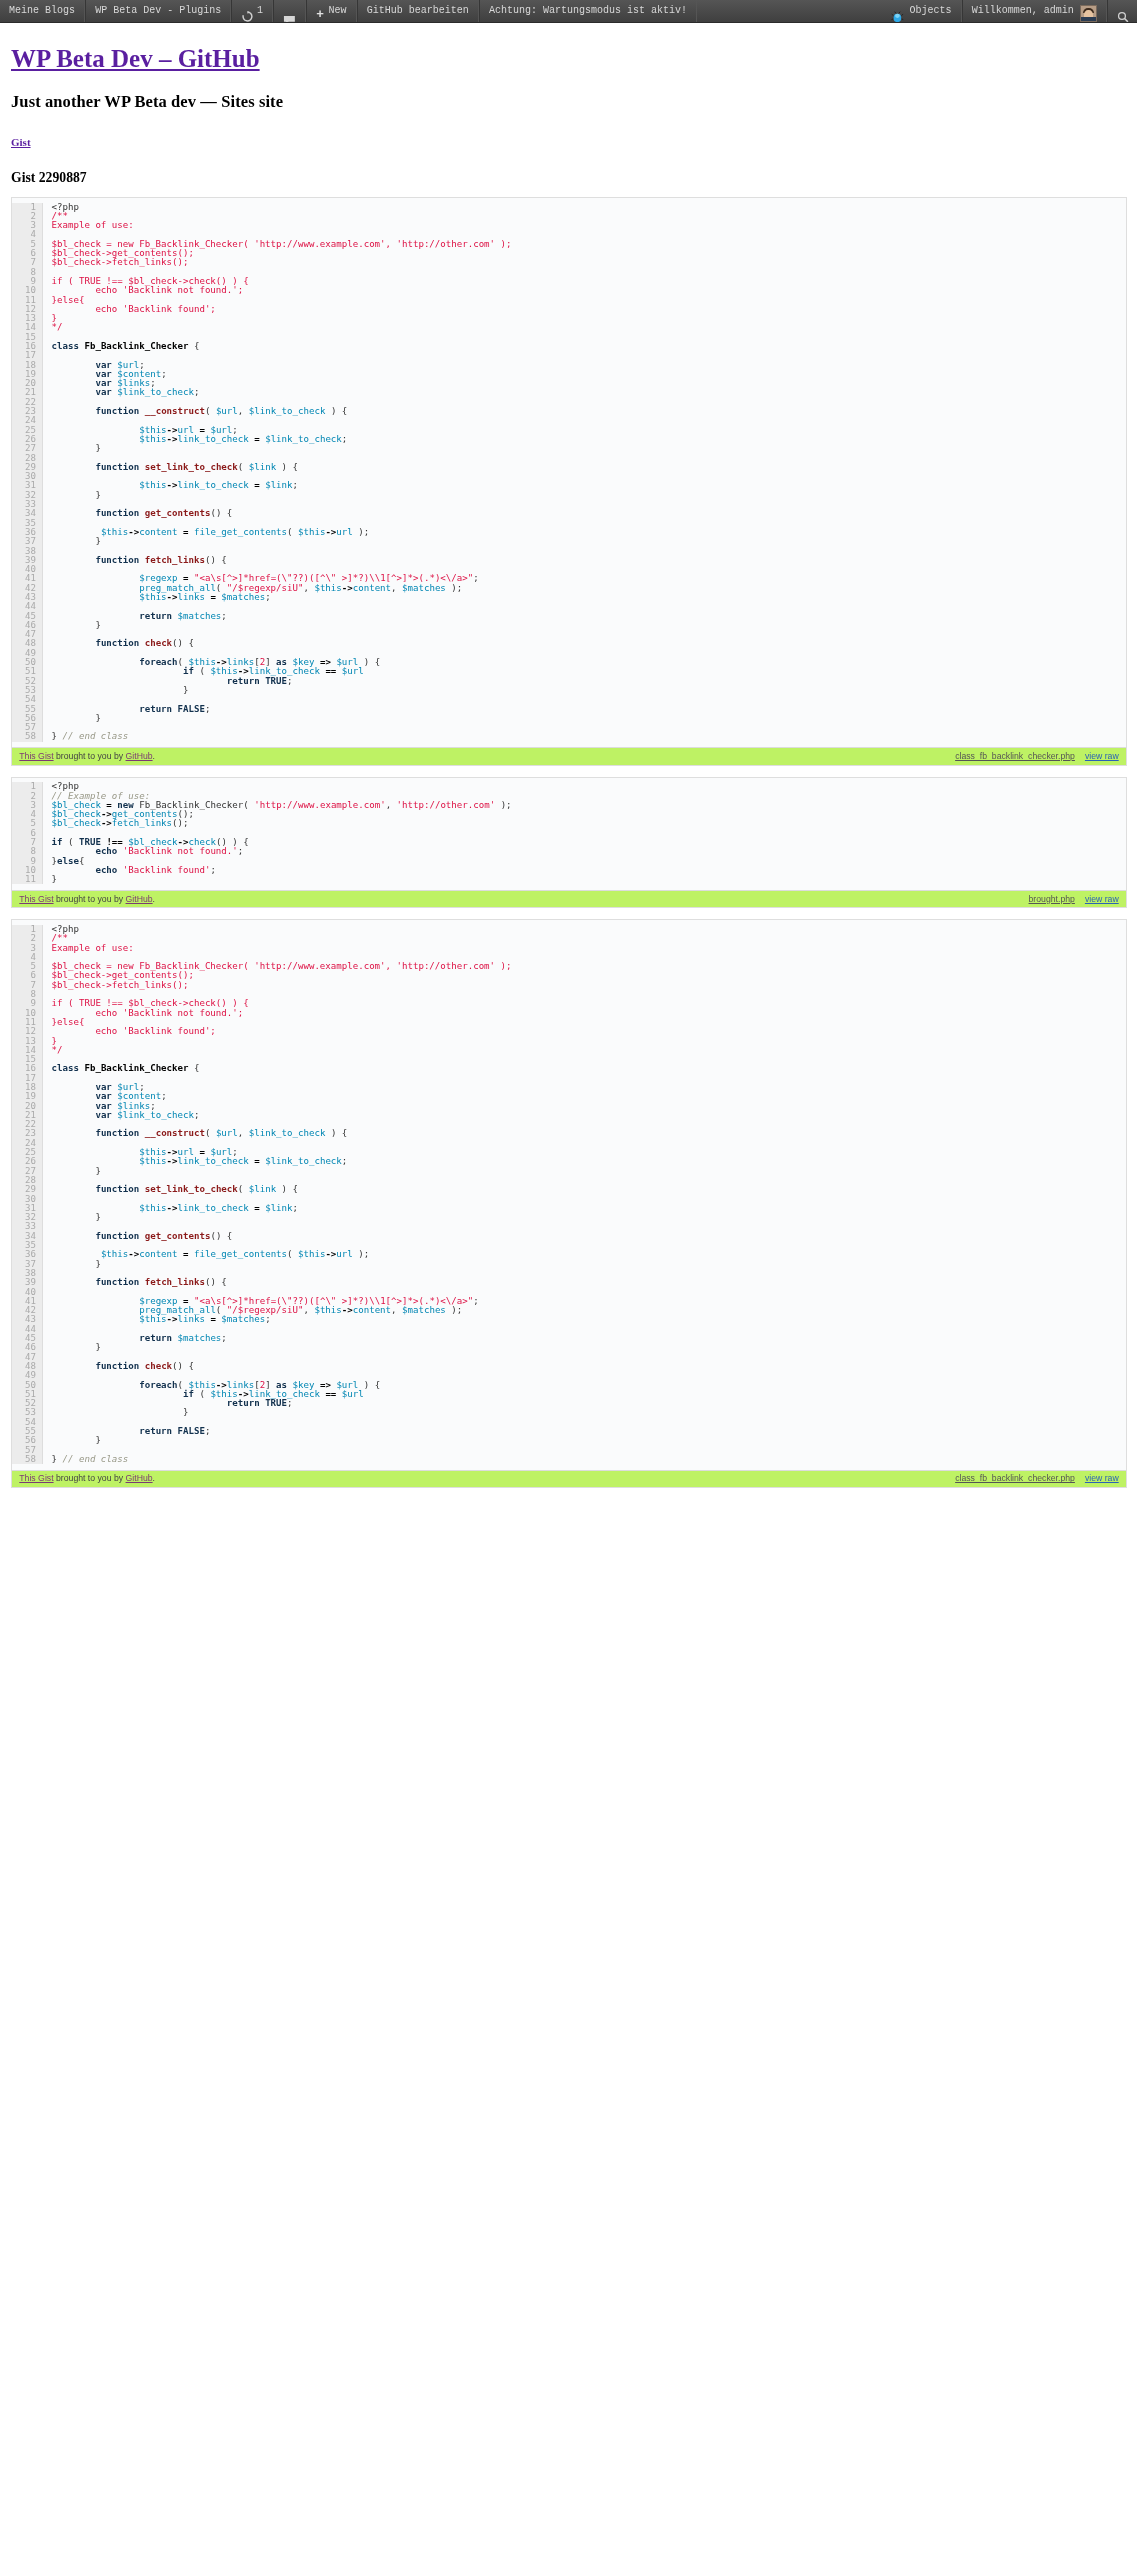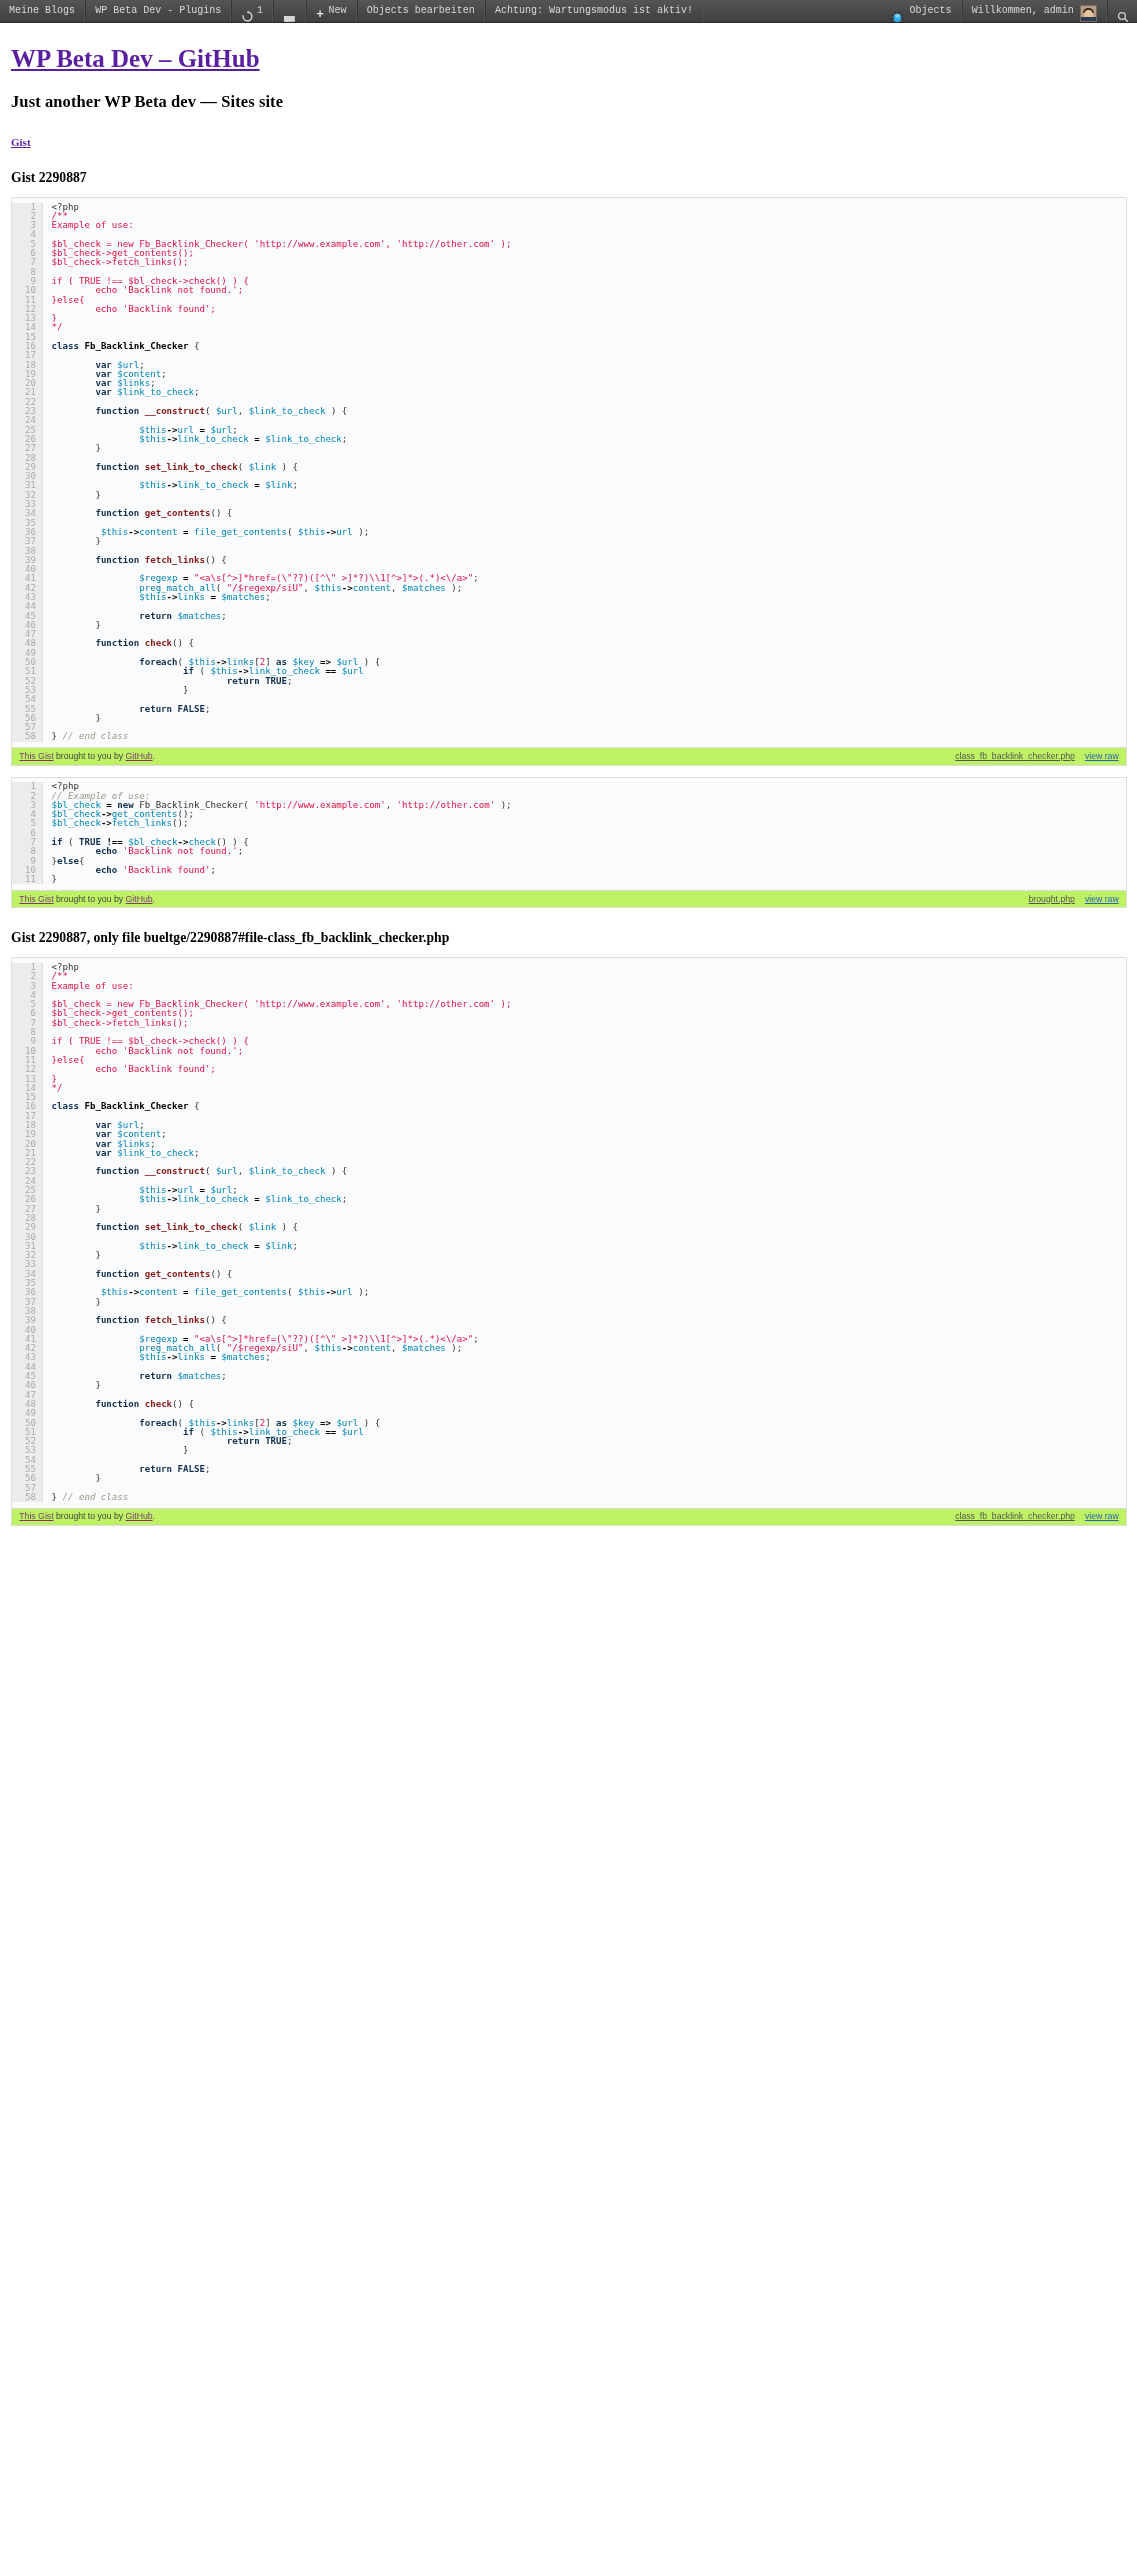--- a/index.html
+++ b/index.html
@@ -164,21 +164,21 @@
       <svg width="12.8" height="10" viewBox="0 0 14 11">
         <path d="M1 1h12v6.5H6L3 10V7.5H1z" fill="#d6d6d6"></path>
       </svg>
     </span>
   </a>
   <a class="ab-item" href="#">
     <span class="ab-icon icon-plus">+</span>
     <span>New</span>
   </a>
   <a class="ab-item" href="#">
-    <span>Objects bearbeiten</span>
+    <span>GitHub bearbeiten</span>
   </a>
   <a class="ab-item" href="#">
     <span>Achtung: Wartungsmodus ist aktiv!</span>
   </a>
 
   <div class="ab-right">
     <a class="ab-item" href="#">
       <span class="ab-icon icon-bug">
         <svg width="12.8" height="12" viewBox="0 0 14 13">
           <ellipse cx="7" cy="7.5" rx="4.2" ry="4.6" fill="#2ea8e6"></ellipse>
@@ -314,21 +314,20 @@
     </div>
     <div class="gist-meta">
       <div class="left"><a href="#">This Gist</a><span> brought to you by </span><a href="#">GitHub</a><span>.</span></div>
       <div class="right">
         <a class="fname" href="#">brought.php</a>
         <a class="raw" href="#">view raw</a>
       </div>
     </div>
   </div>
 
-  <h3 class="sub">Gist 2290887, only file bueltge/2290887#file-class_fb_backlink_checker.php</h3>
 
   <div class="gist">
     <div class="gist-body">
       <div class="gist-lines">
           <div>1</div>
           <div>2</div>
           <div>3</div>
           <div>4</div>
           <div>5</div>
           <div>6</div>

